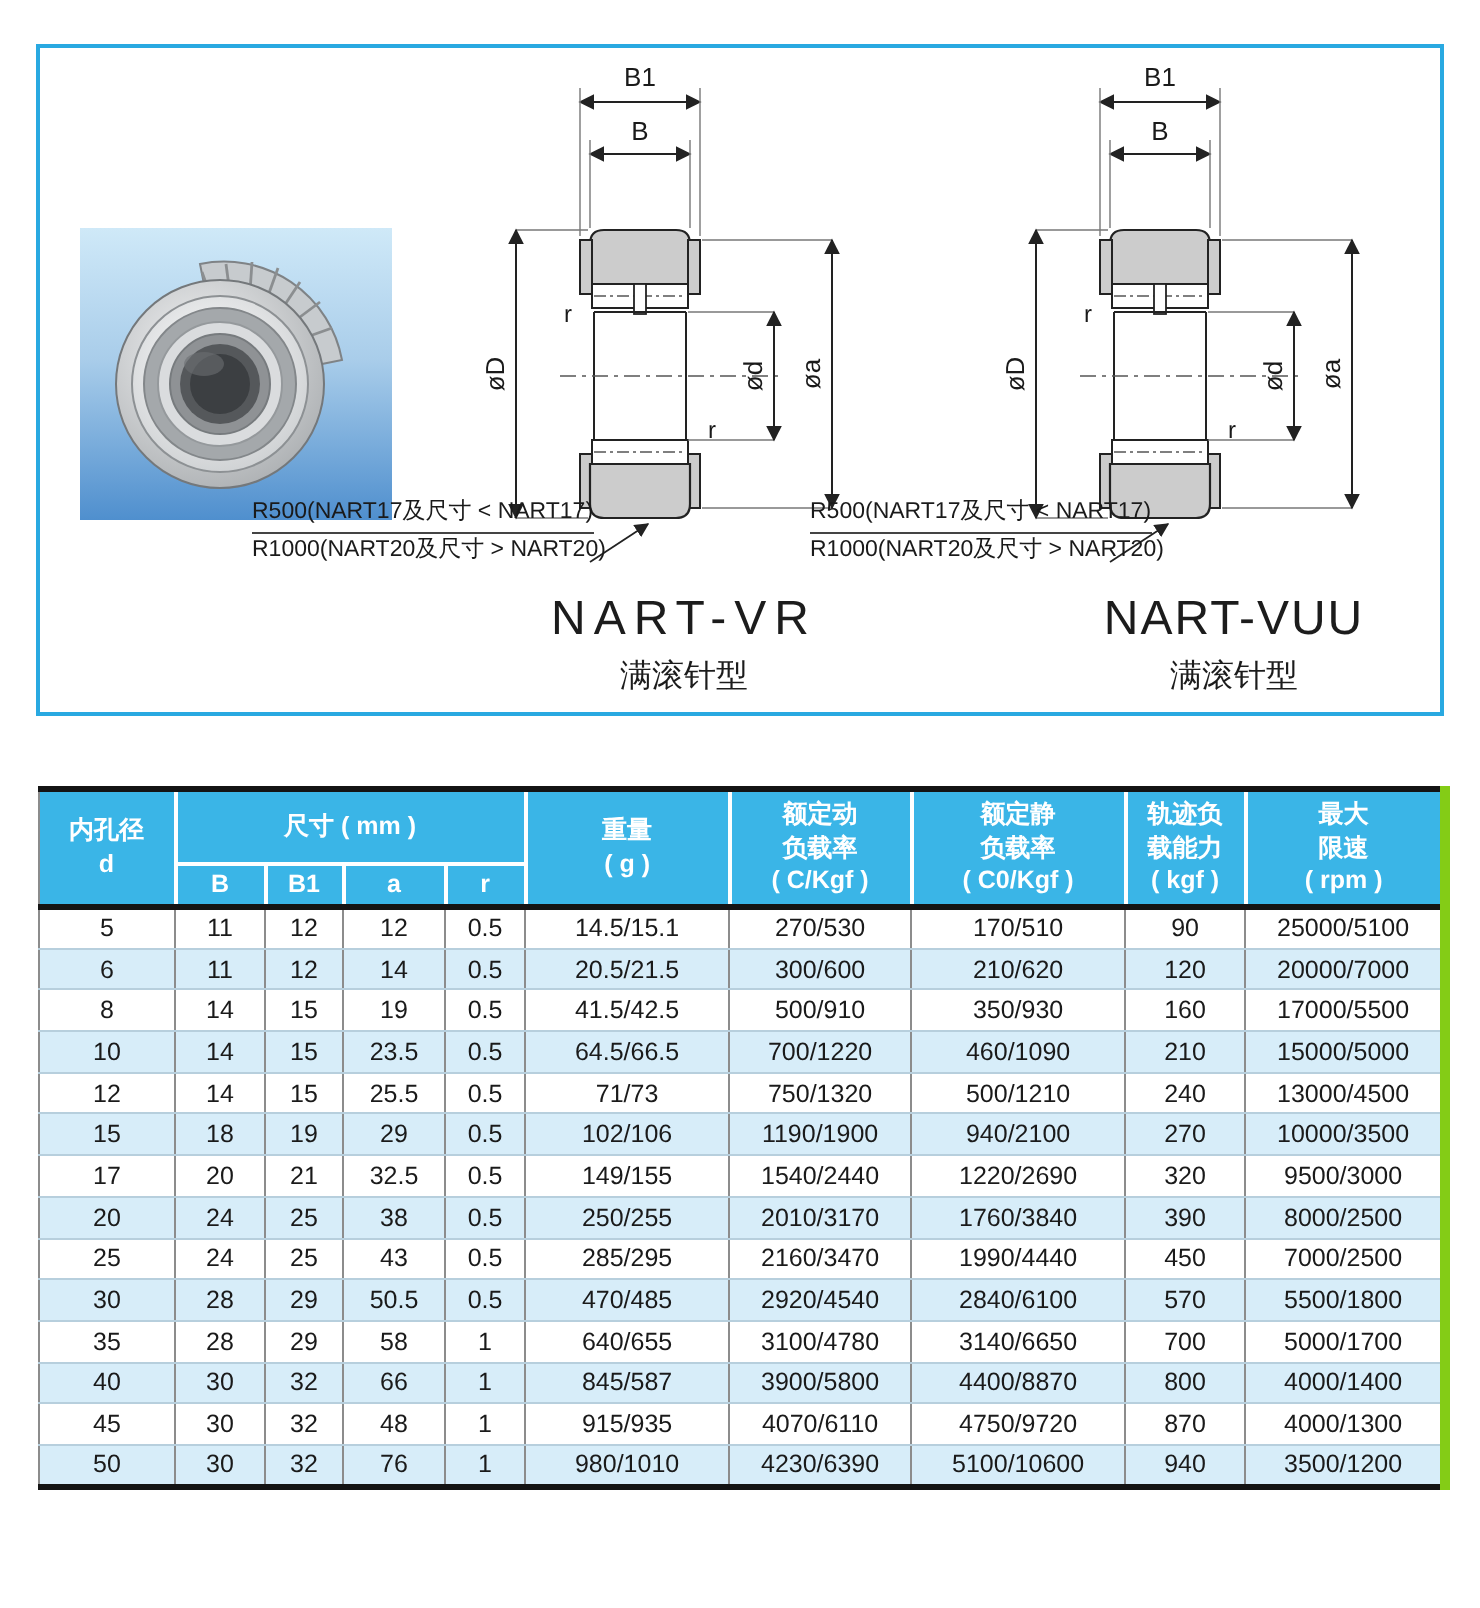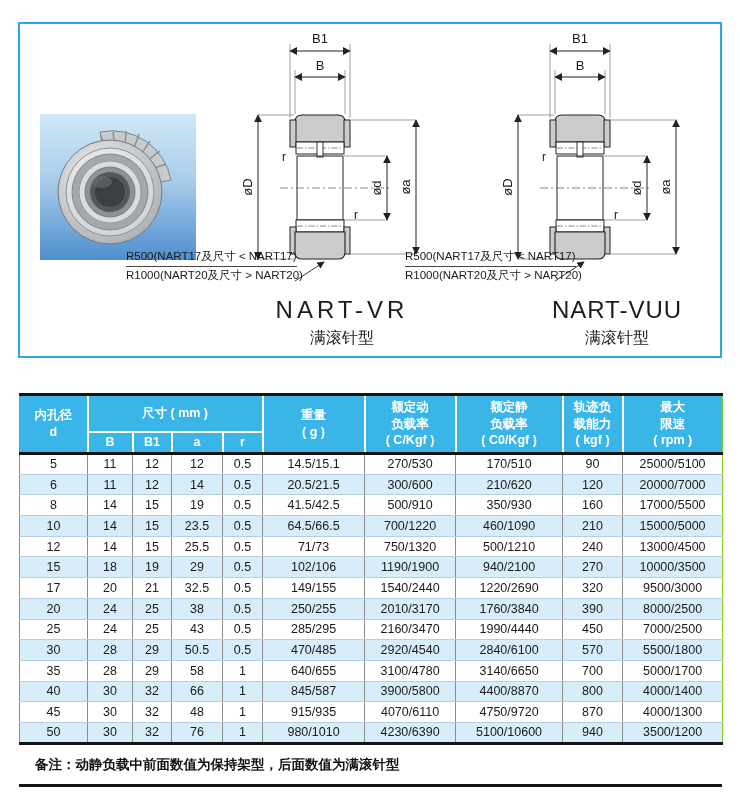--- a/index.html
+++ b/index.html
@@ -25,21 +25,21 @@
   .model-title.right { left:477px; width:240px; letter-spacing:1px; }
   .model-subtitle { position:absolute; top:304px; text-align:center; font-size:16px; color:#1c1c1c; }
   .model-subtitle.left  { left:222px; width:200px; }
   .model-subtitle.right { left:477px; width:240px; }
 
   svg text { font-family:"Liberation Sans","DejaVu Sans",sans-serif; fill:#1a1a1a; }
 
   
   .table-wrap { position:absolute; left:19px; top:393px; width:703px; }
   table.spec { width:703px; border-collapse:collapse; table-layout:fixed;
-    border-top:3px solid #141414; border-left:1px solid #8c8c8c; border-right:1px solid #84cc16; }
+    border-top:3px solid #141414; border-left:1px solid #8c8c8c; border-right:5px solid #84cc16; }
   table.spec thead th { background:#3ab5e7; color:#ffffff; font-weight:bold;
     font-size:12.5px; text-align:center; vertical-align:middle;
     border-left:2px solid #ffffff; white-space:pre-line; line-height:1.35; }
   table.spec thead tr:first-child th:first-child { border-left:none; }
   table.spec thead tr.subhead th { border-top:2px solid #ffffff; height:22px; }
   table.spec thead tr:first-child th { height:37px; }
   table.spec thead th[rowspan] { height:59px; }
   table.spec tbody { border-top:3px solid #141414; }
   table.spec tbody td { height:20.7px; font-size:12.5px; text-align:center;
     vertical-align:middle; border-left:1px solid #8c8c8c;
@@ -419,14 +419,13 @@
           <td>76</td>
           <td>1</td>
           <td>980/1010</td>
           <td>4230/6390</td>
           <td>5100/10600</td>
           <td>940</td>
           <td>3500/1200</td>
         </tr>
       </tbody>
   </table>
-  <div class="footnote">备注：动静负载中前面数值为保持架型，后面数值为满滚针型</div>
 </div>
 
 </body></html>

